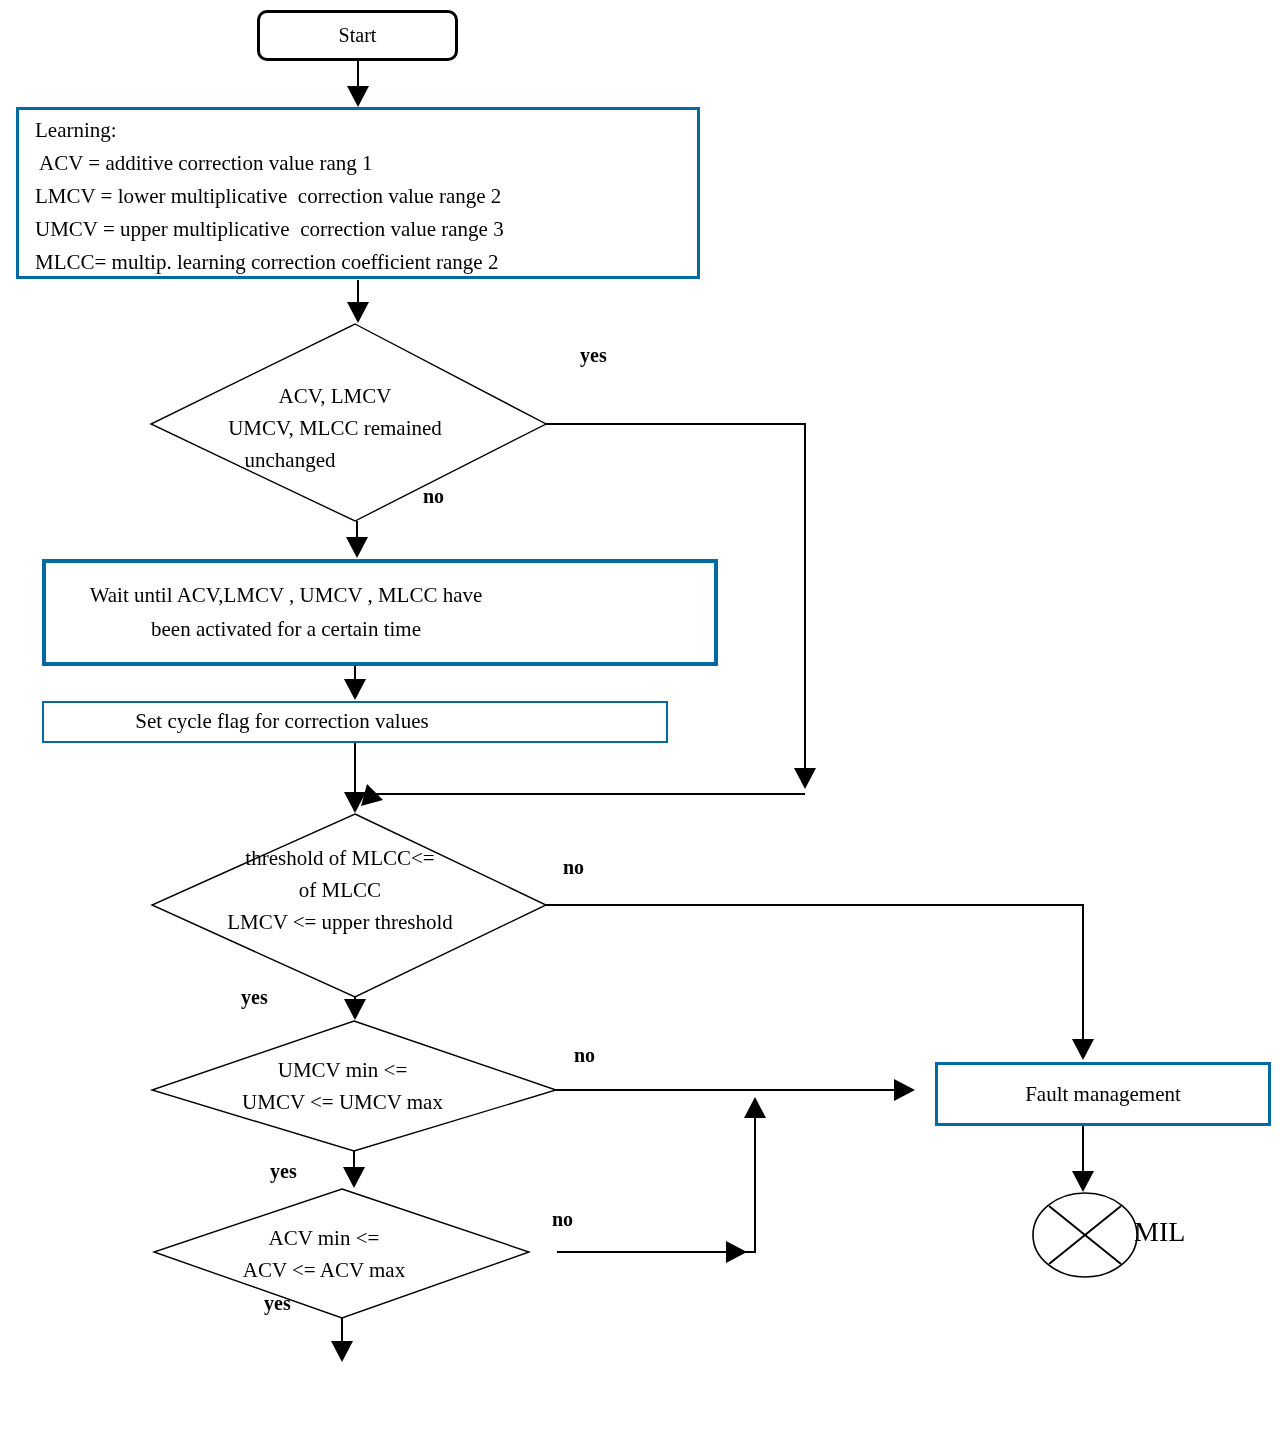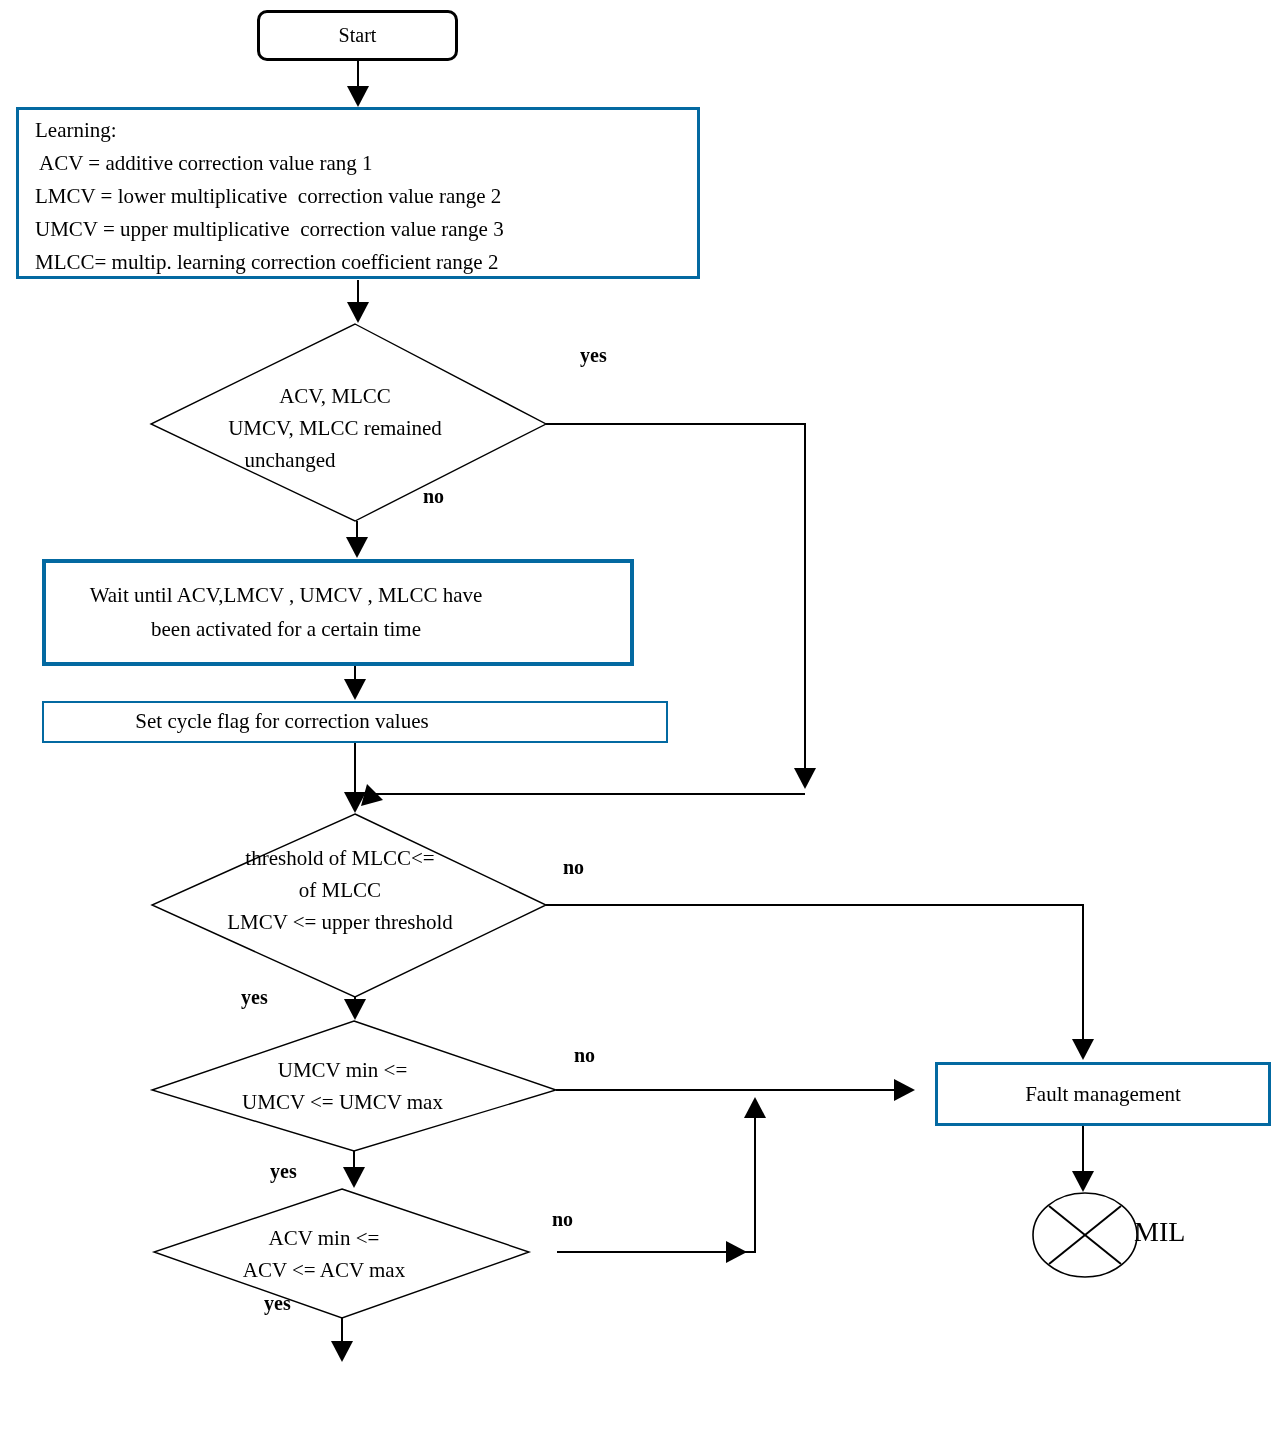--- a/index.html
+++ b/index.html
@@ -114,28 +114,28 @@
 
   <div class="node process" style="left:16px;top:107px;width:684px;height:172px;padding:4px 0 0 16px;">
     <div class="txt pre" style="position:static;line-height:33px;">Learning:</div>
     <div class="txt pre" style="position:static;line-height:33px;"> ACV = additive correction value rang 1</div>
     <div class="txt pre" style="position:static;line-height:33px;">LMCV = lower multiplicative  correction value range 2</div>
     <div class="txt pre" style="position:static;line-height:33px;">UMCV = upper multiplicative  correction value range 3</div>
     <div class="txt pre" style="position:static;line-height:33px;">MLCC= multip. learning correction coefficient range 2</div>
   </div>
 
   <div class="dtext" style="left:185px;top:380px;width:300px;">
-    <div>ACV, MLCC</div>
+    <div>ACV, LMCV</div>
     <div>UMCV, MLCC remained</div>
     <div class="shift-left">unchanged</div>
   </div>
   <span class="edge-label" style="left:580px;top:344px;">yes</span>
   <span class="edge-label" style="left:423px;top:485px;">no</span>
 
-  <div class="node process" style="left:42px;top:559px;width:592px;height:107px;border-width:4px;">
+  <div class="node process" style="left:42px;top:559px;width:676px;height:107px;border-width:4px;">
     <div style="width:480px;padding-top:15px;text-align:center;font-size:21px;line-height:34px;">
       <div class="pre">Wait until ACV,LMCV , UMCV , MLCC have</div>
       <div class="pre">been activated for a certain time</div>
     </div>
   </div>
 
   <div class="node process" style="left:42px;top:701px;width:626px;height:42px;border-width:2px;">
     <div style="width:476px;text-align:center;font-size:21px;line-height:37px;">Set cycle flag for correction values</div>
   </div>
 

